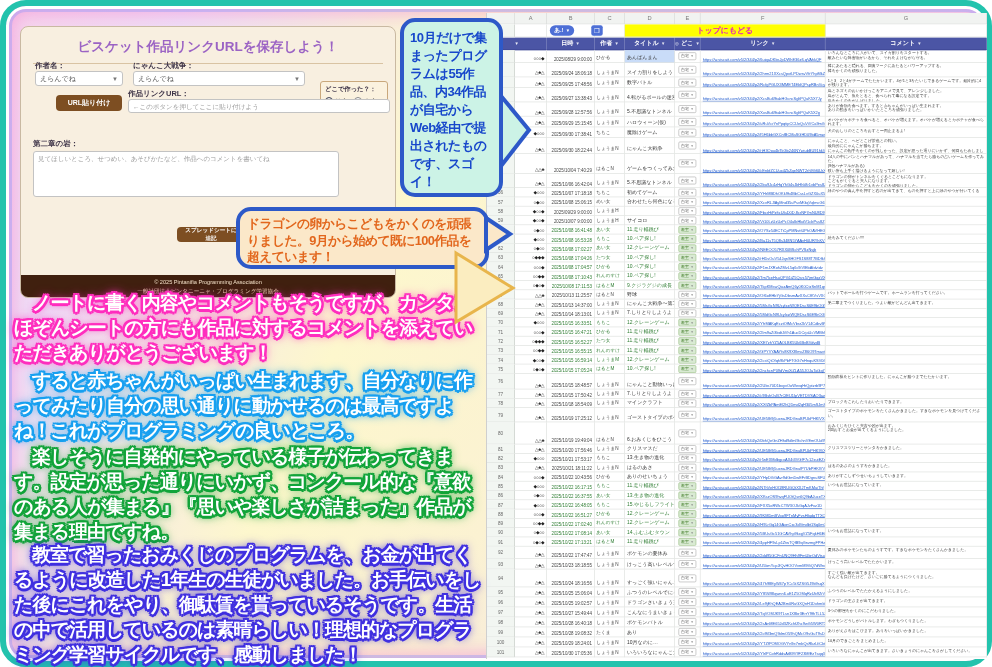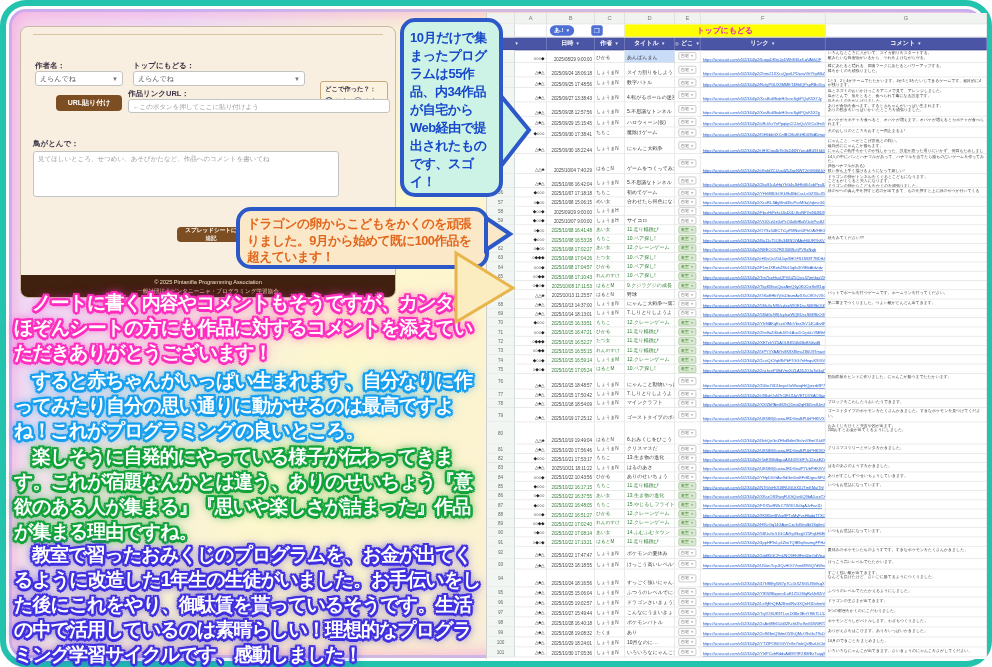--- a/index.html
+++ b/index.html
@@ -996,42 +996,43 @@
             <span class="c2">▼</span>
           </span>
         </div>
         <div class="sc lkc" style="width: 175px;">https://w.viscuit.com/v5/2/344/p2/YlrlPCofrRddsAtB9V9F23MfEz7sqq37rl</div>
         <div class="sc cmc" style="width: 226px;">いろいろなにゃんこが出てきます。さいきょうのにゃんこをさがしてください。</div>
       </div>
     </div>
 </div>
 
 <div id="win">
+  <div class="wtitle">ビスケット作品リンクURLを保存しよう！</div>
   <hr class="tline">
   <span class="flabel" style="left:14px;top:34px;">作者名：</span>
   <div class="fsel" style="left:14px;top:44px;width:88px;">
     <span>えらんでね</span>
     <span class="car">▼</span>
   </div>
-  <span class="flabel" style="left:112px;top:34px;">トップにもどる：</span>
+  <span class="flabel" style="left:112px;top:34px;">にゃんこ大戦争：</span>
   <div class="fsel" style="left:112px;top:44px;width:172px;">
     <span>えらんでね</span>
     <span class="car">▼</span>
   </div>
   <div id="wherebox">
     <div class="flabel2">どこで作った？：</div>
     <div class="radrow">
       <span><span class="rad on"></span><span>教室</span></span>
       <span><span class="rad"></span><span>自宅</span></span>
     </div>
   </div>
   <button class="bbtn" style="left:35px;top:68px;width:66px;height:16px;">URL貼り付け</button>
   <span class="flabel" style="left:107px;top:62px;">作品リンクURL：</span>
   <input class="finput" style="left: 107px; top: 72px; width: 262px; height: 14px;" placeholder="←このボタンを押してここに貼り付けよう">
-  <span class="flabel" style="left:12px;top:112px;">鳥がとんで：</span>
+  <span class="flabel" style="left:12px;top:112px;">第二章の岩：</span>
   <textarea id="cmtarea" placeholder="見てほしいところ、せつめい、あそびかたなど、作品へのコメントを書いてね" style=""></textarea>
   <button class="bbtn" style="left:156px;top:200px;width:68px;height:15px;font-size:5.6px;">スプレッドシートに追記</button>
   <div id="wfooter">
     <div>© 2025 Pintanifia Programming Association</div>
     <div class="l2">一般社団法人ピンタニーニャ・プログラミング学習協会</div>
   </div>
 </div>
 
 <div class="bub" id="bub1">10月だけで集まったプログラムは55作品、内34作品が自宅からWeb経由で提出されたものです、スゴイ！</div>
 <svg class="tail" style="left:499px;top:92px;" width="34" height="78">
@@ -1042,15 +1043,15 @@
 <svg class="tail" style="left:484px;top:214px;" width="30" height="40">
   <polygon points="2,4 26,20 2,36" fill="#fbe8c9" stroke="#2d59c8" stroke-width="4"></polygon>
 </svg>
 <svg class="tail" style="left:453px;top:250px;" width="66" height="76">
   <polygon points="3,3 60,38 3,72" fill="#fbedc0" stroke="#e8b54c" stroke-width="3"></polygon>
 </svg>
 
 <div id="captions">
     <div class="cap" style="--c: #ff2ebe; top: 290px;">　ノートに書く内容やコメントもそうですが、カンタンほぞんシートの方にも作品に対するコメントを添えていただきありがとうございます！</div>
     <div class="cap" style="--c: #18a0f0; top: 368px;">　すると赤ちゃんがいっぱい生まれます、自分なりに作ってみたり自分の思い通りに動かせるのは最高ですよね！これがプログラミングの良いところ。</div>
-    <div class="cap" style="--c: #12a43a; top: 444px;">　楽しそうに自発的にやっている様子が伝わってきます。これが宿題なんかとは違う、ありのせいちょう『意欲のある人が集まる』『思いや楽しさが詰まった』作品が集まる理由ですね。</div>
+    <div class="cap" style="--c: #12a43a; top: 444px;">　楽しそうに自発的にやっている様子が伝わってきます。設定が思った通りにいかず、コンクール的な『意欲のある人が集まる』『思いや楽しさが詰まった』作品が集まる理由ですね。</div>
     <div class="cap" style="--c: #4030e0; top: 542px;">　教室で習ったおみくじのプログラムを、お金が出てくるように改造した1年生の生徒がいました。お手伝いをした後にこれをやり、御駄賃を貰っているそうです。生活の中で活用しているのは素晴らしい！理想的なプログラミング学習サイクルです、感動しました！</div>
   </div>
 
 </body></html>

